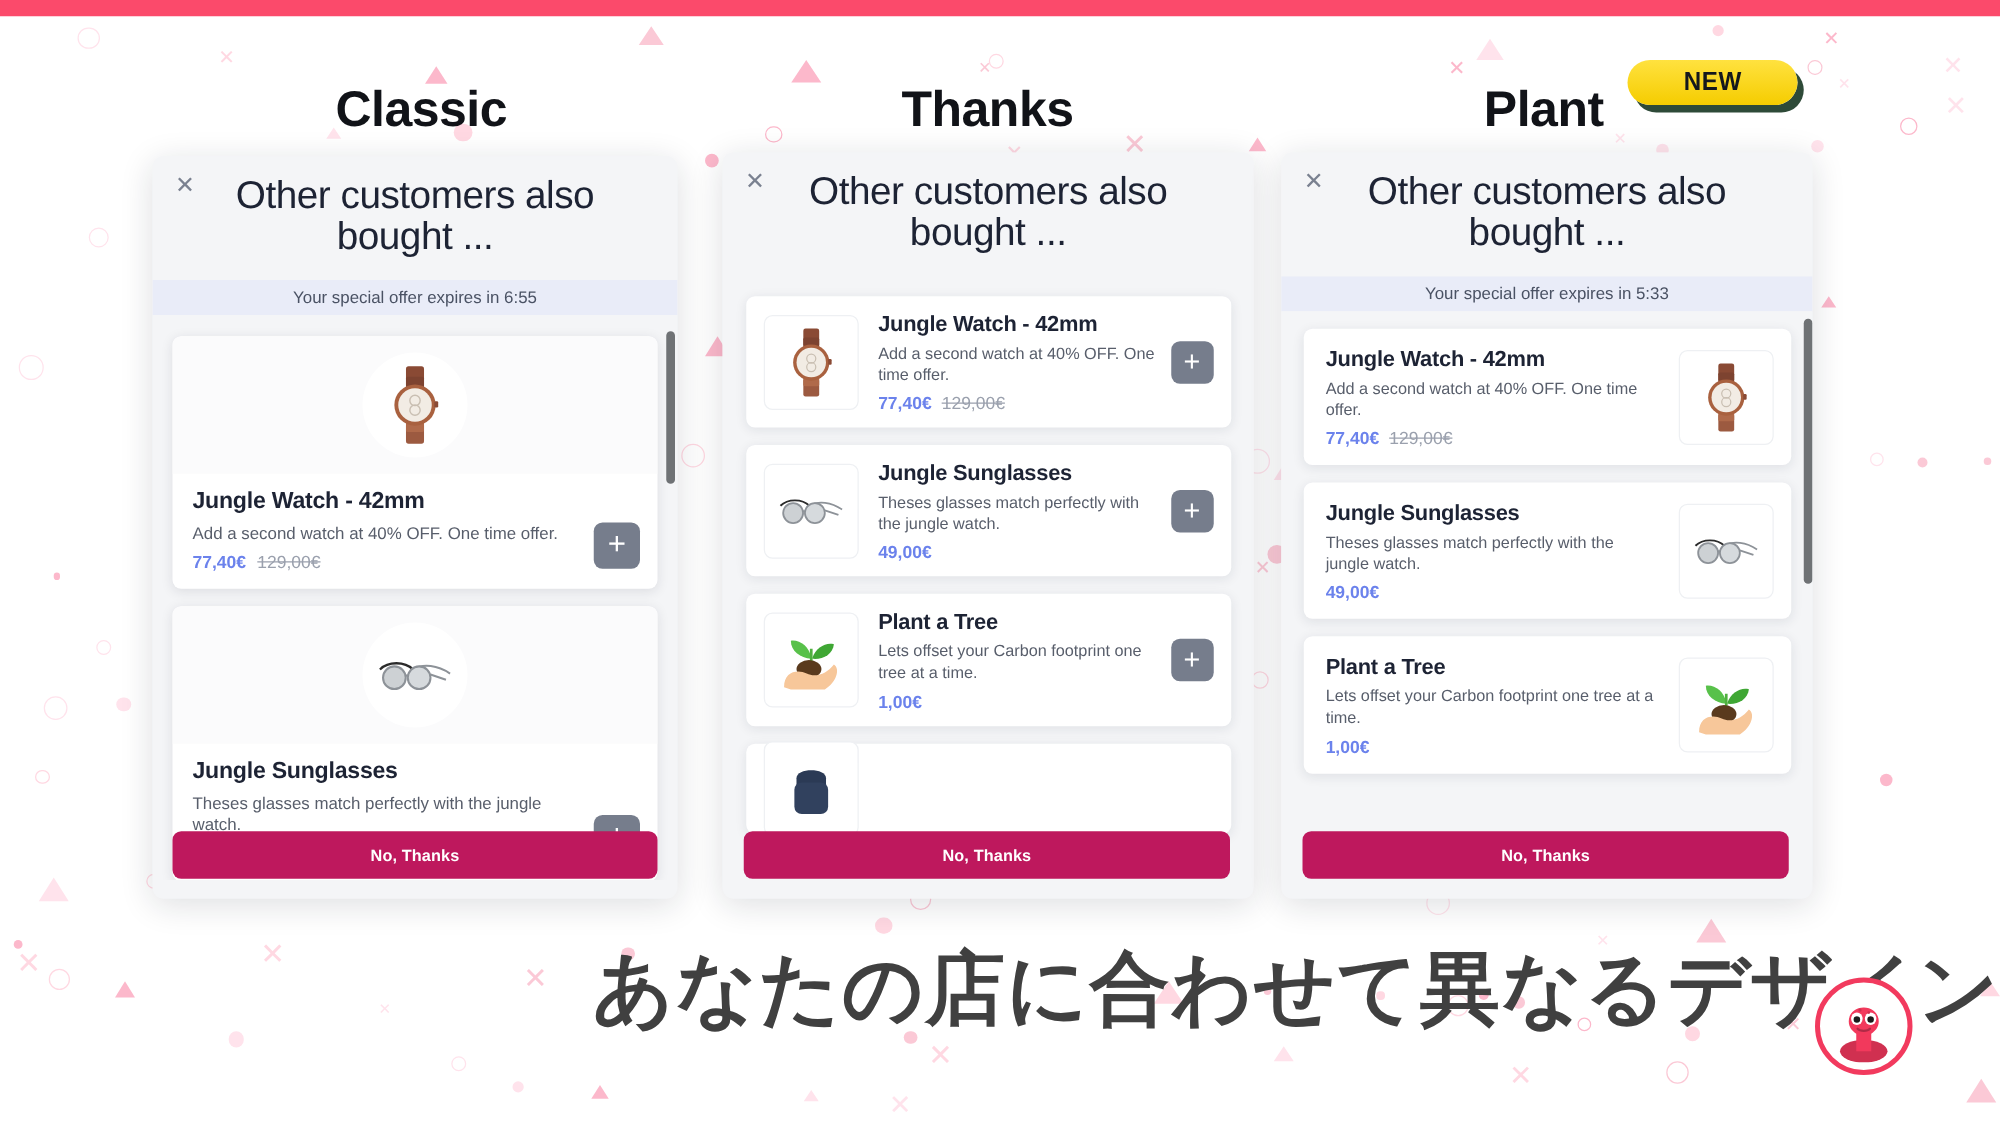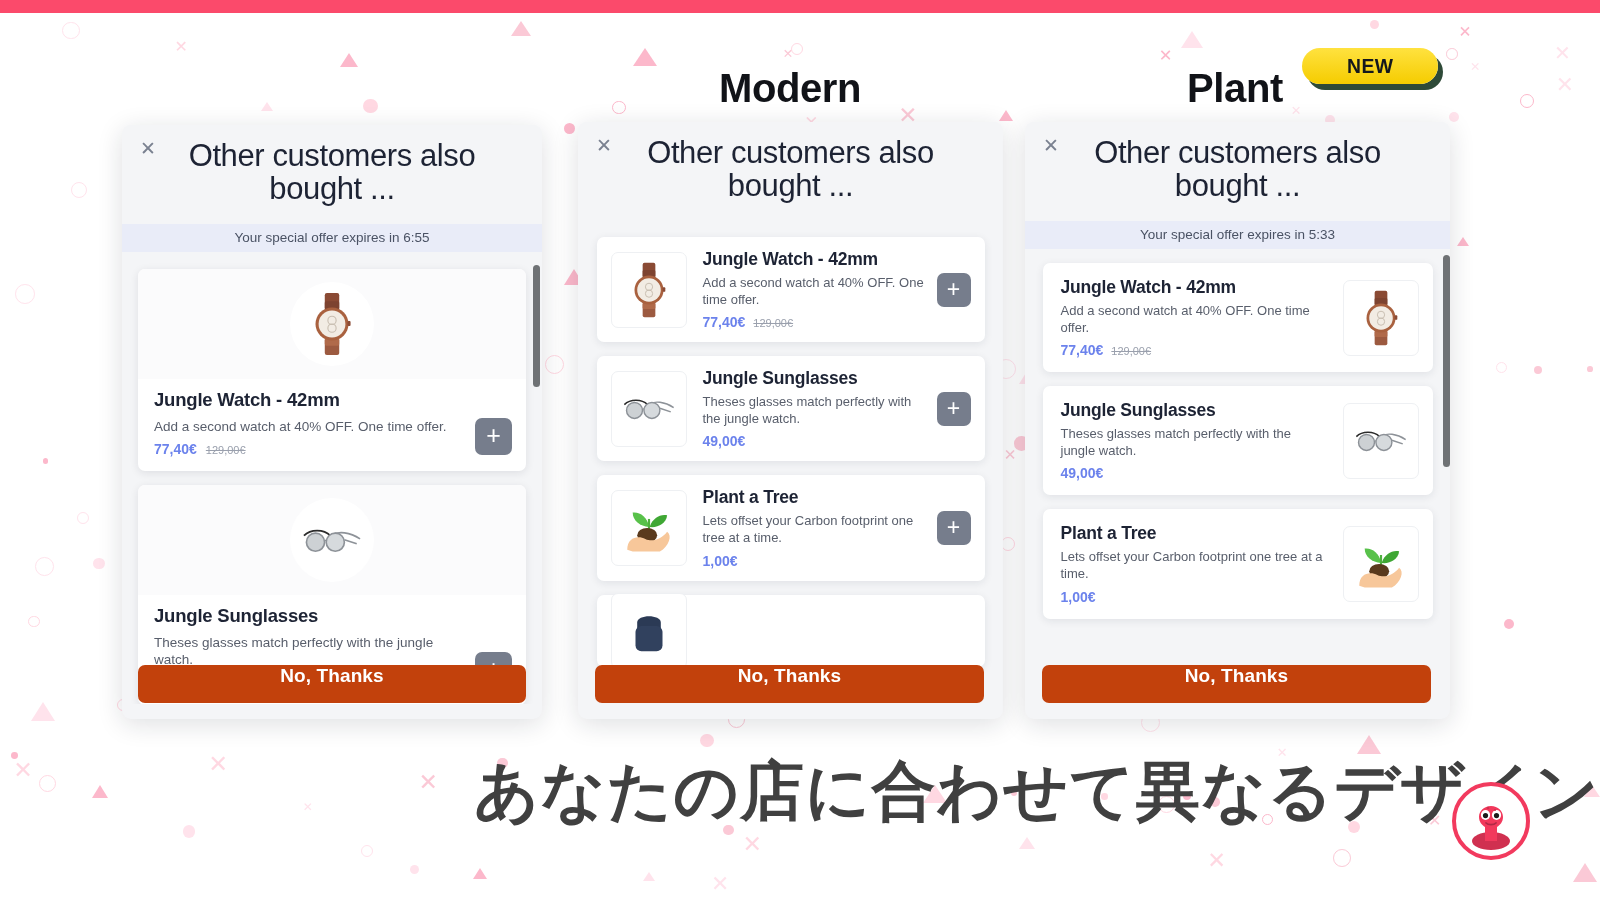--- a/index.html
+++ b/index.html
@@ -86,21 +86,21 @@
   }
   .c-circle {
     width: 84px; height: 84px; border-radius: 50%; background: #fff;
     display: flex; align-items: center; justify-content: center;
   }
   .c-info { padding: 10px 16px 14px 16px; position: relative; min-height: 84px; }
   .c-name { font-size: 18.5px; font-weight: 700; color: #1d2334; letter-spacing: -.2px; }
   .c-desc { font-size: 13.5px; color: #585e6b; margin-top: 7px; line-height: 1.28; padding-right: 58px; }
   .c-prices { margin-top: 6px; display: flex; align-items: baseline; gap: 9px; }
   .price-now { font-size: 14px; font-weight: 600; color: #6b82ec; }
-  .price-old { font-size: 11px; color: #9aa0ad; text-decoration: line-through; }
+  .price-old { font-size: 14px; color: #9aa0ad; text-decoration: line-through; }
   .plus-btn {
     position: absolute; right: 14px; bottom: 16px;
     width: 37px; height: 37px; border-radius: 7px; background: #767d8c;
     color: #fff; font-size: 25px; font-weight: 300; line-height: 34px;
     text-align: center; cursor: pointer;
   }
 
   
   .r-card {
     position: relative; margin: 0 auto 14px auto;
@@ -116,24 +116,24 @@
   .r-body { flex: 1 1 auto; padding: 0 10px 0 16px; min-width: 0; }
   .r-name { font-size: 17.5px; font-weight: 700; color: #1d2334; letter-spacing: -.2px; }
   .r-desc { font-size: 13px; color: #585e6b; margin-top: 5px; line-height: 1.28; }
   .r-prices { margin-top: 6px; display: flex; align-items: baseline; gap: 8px; }
 
   
   .t-card .r-body { padding: 0 16px 0 4px; }
 
   
   .nothanks {
-    position: absolute; z-index: 14; background: #c2410c; color: #fff;
-    text-align: center; font-size: 19px; font-weight: 700;
+    position: absolute; z-index: 14; background: #be185d; color: #fff;
+    text-align: center; font-size: 13px; font-weight: 700;
     border-radius: 7px; cursor: pointer;
-    display: flex; justify-content: center;
+    display: flex; align-items: center; justify-content: center;
     letter-spacing: .1px;
   }
 
   
   .caption {
     position: absolute; z-index: 7; left: 0; top: 748px; width: 1600px;
     text-align: right; font-size: 64px; font-weight: 700; color: #404040;
     font-family: "DejaVu Sans", "Liberation Sans", sans-serif;
     letter-spacing: 1px; white-space: nowrap;
   }
@@ -338,21 +338,22 @@
       <div class="cf cf-x" style="left: 782.697px; top: 34.9431px; color: rgb(251, 201, 214); font-size: 12.4552px;">✕</div>
       <div class="cf cf-tri" style="left: 1268.92px; top: 242.627px; border-left: 9.67655px solid transparent; border-right: 9.67655px solid transparent; border-bottom: 14.5148px solid rgb(251, 201, 214);"></div>
       <div class="cf cf-ring" style="left: 621.525px; top: 144.022px; width: 9.31103px; height: 9.31103px; border: 1.6px solid rgb(252, 184, 203);"></div>
       <div class="cf cf-ring" style="left: 355.387px; top: 424.65px; width: 17.1911px; height: 17.1911px; border: 1.6px solid rgb(252, 184, 203);"></div>
       <div class="cf cf-ring" style="left: 865.421px; top: 154.545px; width: 16.1437px; height: 16.1437px; border: 1.6px solid rgb(252, 184, 203);"></div>
       <div class="cf cf-ring" style="left: 773.584px; top: 277.429px; width: 16.0863px; height: 16.0863px; border: 1.6px solid rgb(255, 216, 226);"></div>
       <div class="cf cf-x" style="left: 1404.97px; top: 145.728px; color: rgb(255, 227, 236); font-size: 17.9709px;">✕</div>
       <div class="cf cf-x" style="left: 898.16px; top: 90.8302px; color: rgb(251, 201, 214); font-size: 22.9127px;">✕</div>
     </div>
 
-  <div class="col-title" style="left:590px; top:66px; width:400px;">Modern</div>
+  <div class="col-title" style="left:137px; top:66px; width:400px;">Classic</div>
+  <div class="col-title" style="left:590px; top:66px; width:400px;">Thanks</div>
   <div class="col-title" style="left:1035px; top:66px; width:400px;">Plant</div>
 
   <div class="new-badge">
     <span>NEW</span>
   </div>
 
   <div class="modal" style="left:122px; top:125px; width:420px; height:594px;">
     <div class="mhead">
       <div class="close-x">✕</div>
       <div class="mtitle">Other customers also bought ...</div>

